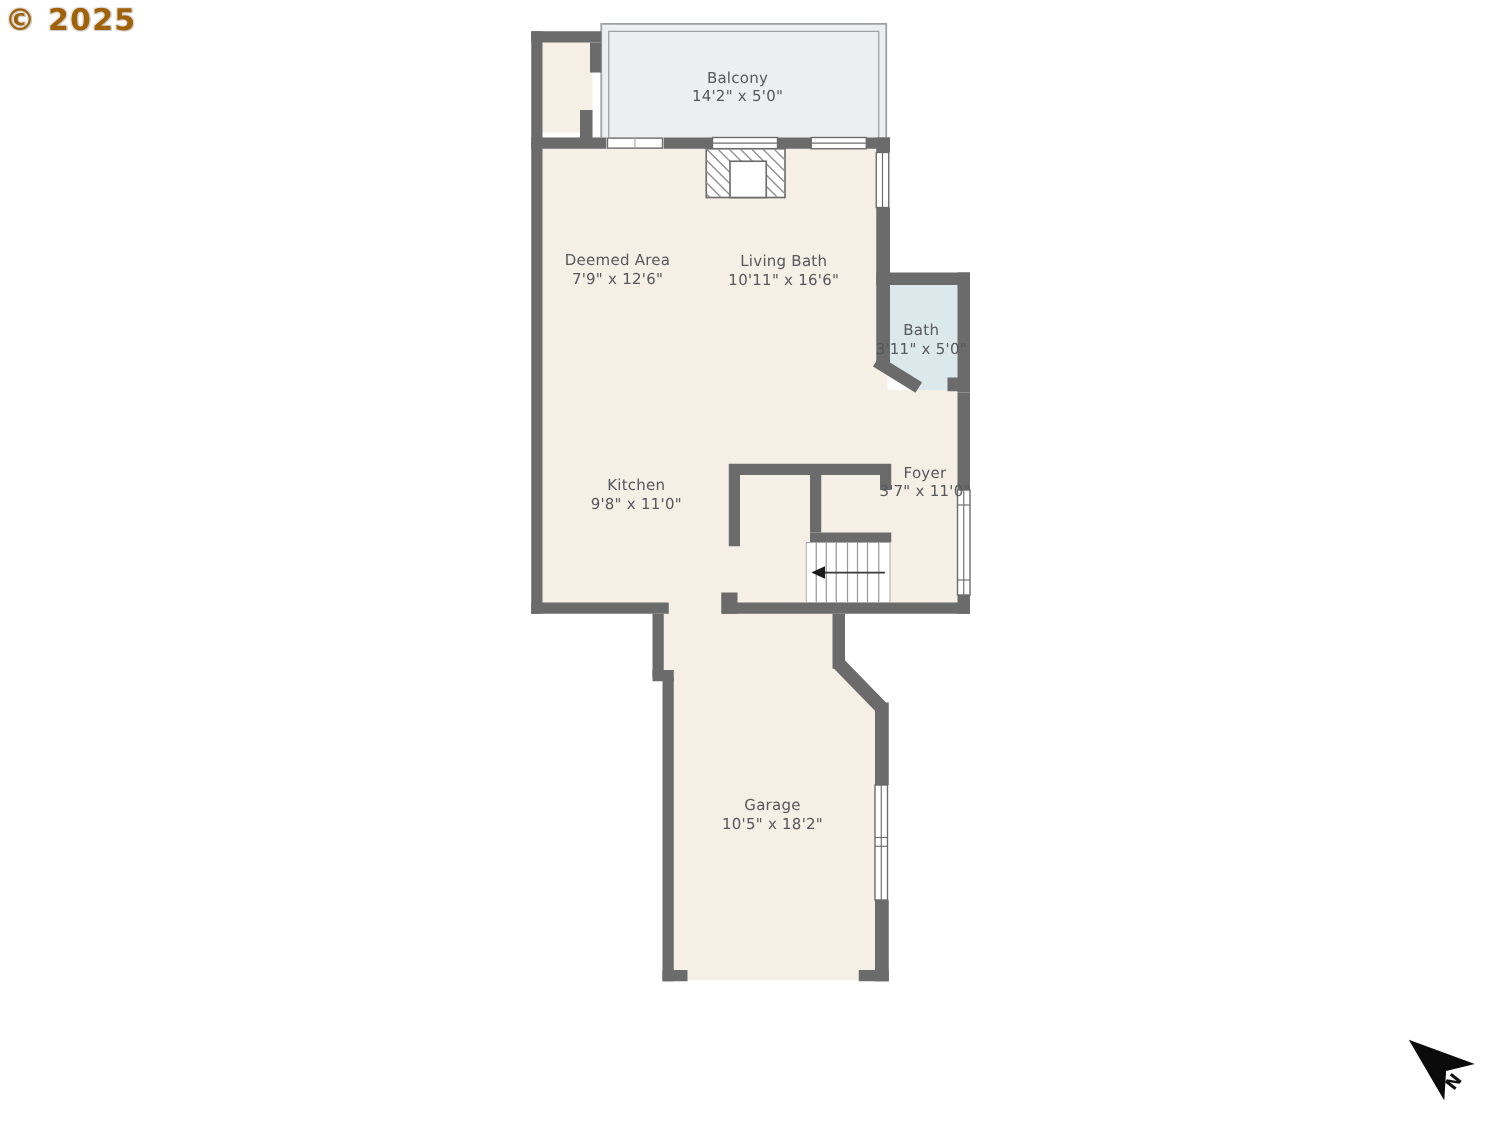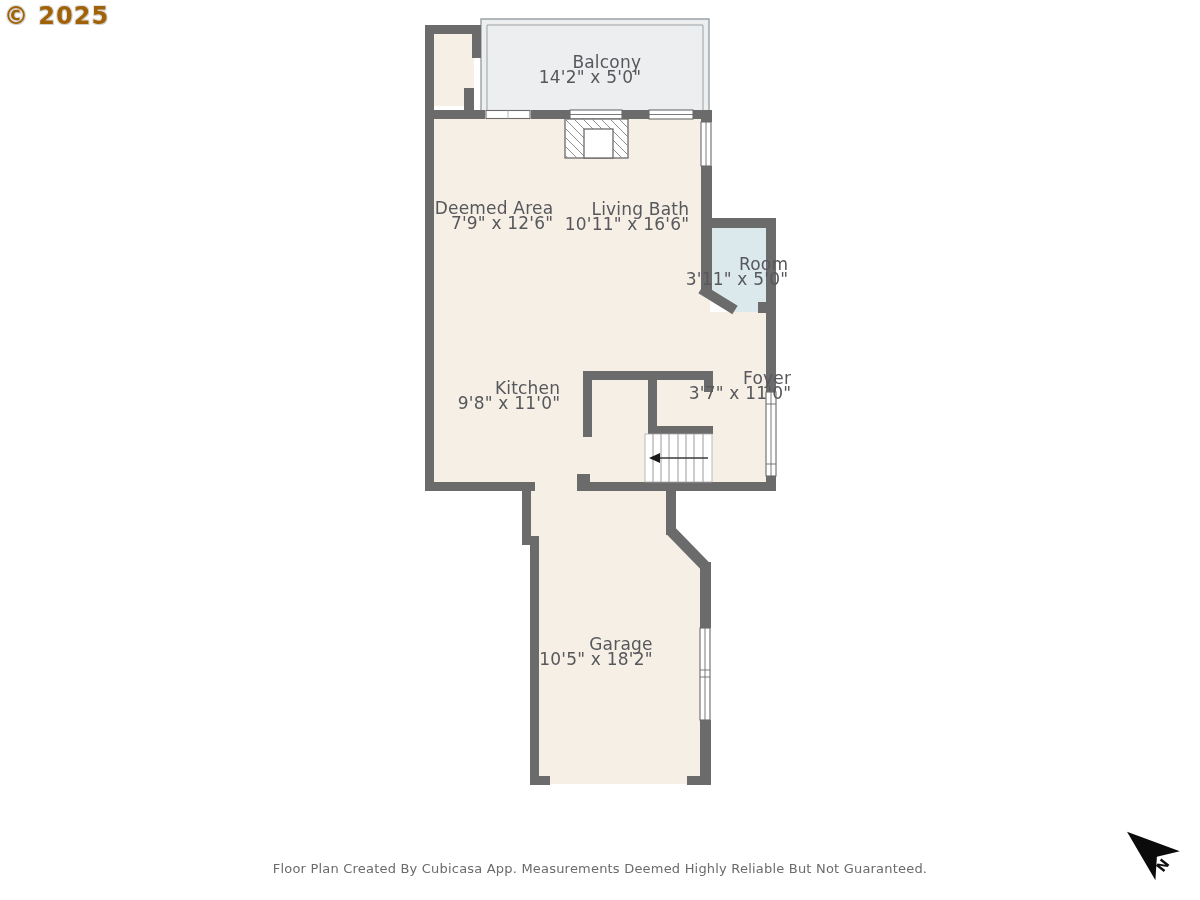--- a/index.html
+++ b/index.html
@@ -2,22 +2,22 @@
 <html><head>
 <meta charset="utf-8">
 <style>
   html,body{margin:0;padding:0;background:#ffffff;}
   .stage{position:relative;width:1200px;height:900px;background:#ffffff;overflow:hidden;
          font-family:"DejaVu Sans","Liberation Sans",sans-serif;}
   .watermark{position:absolute;left:4px;top:2px;font-size:24px;font-weight:bold;
              color:#a16207;letter-spacing:1px;
              text-shadow:1px 1px 0 #cfcfcf,-1px -1px 0 #e4e4e4,1px -1px 0 #dedede,-1px 1px 0 #dedede;}
   .plan-svg{position:absolute;left:0;top:0;}
-  .room-label{position:absolute;transform:translateX(-50%);text-align:right;
-              font-size:17px;line-height:15px;color:#57585c;letter-spacing:.2px;white-space:nowrap;}
+  .room-label{position:absolute;transform:translateX(-50%);text-align:center;
+              font-size:12px;line-height:15px;color:#57585c;letter-spacing:.2px;white-space:nowrap;}
   .footer{position:absolute;left:0;right:0;top:861px;text-align:center;
           font-size:13px;color:#6b6b6b;letter-spacing:.2px;}
   .wall{fill:#6b6b6b;}
   .rail{stroke:#9ba1a5;fill:none;}
   .win{fill:#ffffff;stroke:#6b6b6b;stroke-width:1.1;}
   .winline{stroke:#6b6b6b;stroke-width:0.9;}
   .hatch{stroke:#8f8f8f;stroke-width:1;}
   .tread{stroke:#9a9a9a;stroke-width:1;}
 </style>
 </head>
@@ -151,31 +151,30 @@
   </div>
   <div class="room-label" style="left:494px;top:201px">
     <div>Deemed Area</div>
     <div>7'9" x 12'6"</div>
   </div>
   <div class="room-label" style="left:627px;top:202px">
     <div>Living Bath</div>
     <div>10'11" x 16'6"</div>
   </div>
   <div class="room-label" style="left:737px;top:257px">
-    <div>Room</div>
+    <div>Bath</div>
     <div>3'11" x 5'0"</div>
   </div>
   <div class="room-label" style="left:509px;top:381px">
     <div>Kitchen</div>
     <div>9'8" x 11'0"</div>
   </div>
   <div class="room-label" style="left:740px;top:371px">
     <div>Foyer</div>
     <div>3'7" x 11'0"</div>
   </div>
-  <div class="room-label" style="left:596px;top:637px">
+  <div class="room-label" style="left:618px;top:637px">
     <div>Garage</div>
     <div>10'5" x 18'2"</div>
   </div>
 
-  <div class="footer">Floor Plan Created By Cubicasa App. Measurements Deemed Highly Reliable But Not Guaranteed.</div>
 
 </div>
 
 </body></html>

